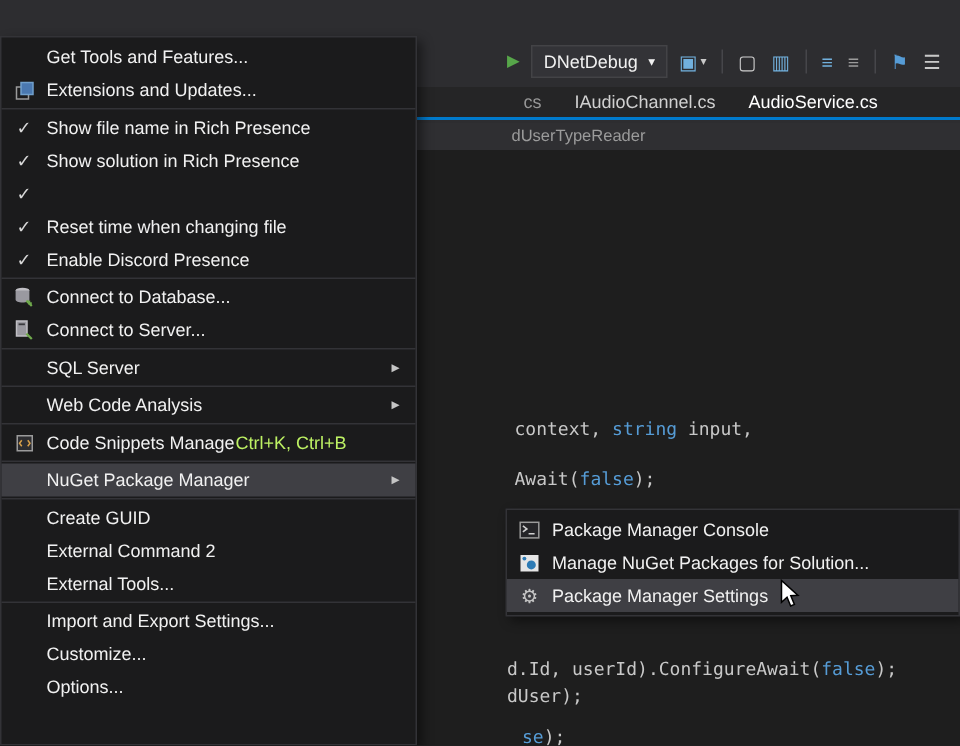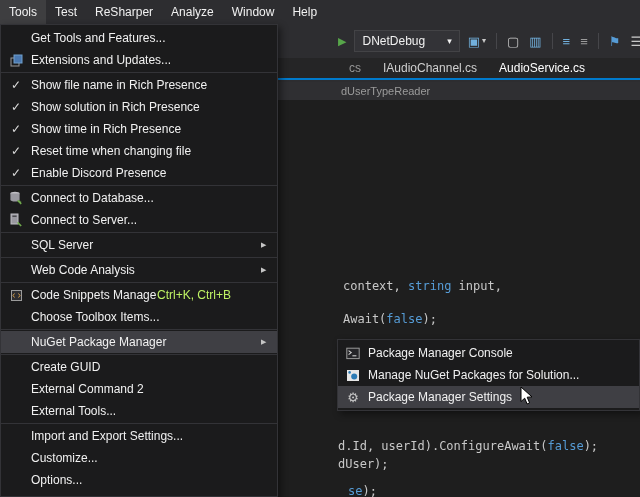--- a/index.html
+++ b/index.html
@@ -12,21 +12,21 @@
              display:flex; align-items:stretch; font-size:12px; color:#f1f1f1; z-index:5; }
   .mb-item { padding:0 9px; display:flex; align-items:center; cursor:default; }
   .mb-item.active { background:#3e3e40; }
 
   
   .toolbar { position:absolute; top:24px; left:0; right:0; height:34px; background:#2d2d30;
              display:flex; align-items:center; padding-left:338px; gap:8px;
              color:#f1f1f1; font-size:12px; }
   .tb-icon { font-size:13px; line-height:1; display:inline-flex; align-items:center; cursor:default; }
   #startIcon { color:#57a64a; font-size:11px; }
-  .debug-dropdown { display:flex; align-items:center; gap:22px; background:#333337;
+  .debug-dropdown { display:flex; align-items:center; gap:7px; background:#333337;
                     border:1px solid #434346; height:22px; padding:0 7px; cursor:default; }
   .debug-dropdown .caret { font-size:9px; color:#f1f1f1; }
   .tb-icons { display:flex; align-items:center; gap:10px; }
   .tb-sep { width:1px; height:16px; background:#46464a; }
   .tb-caret { font-size:8px; margin-left:2px; color:#c8c8c8; }
 
   
   .tabrow { position:absolute; top:58px; left:0; right:0; height:22px; background:#252526;
             border-bottom:2px solid #007acc; display:flex; align-items:flex-end;
             padding-left:338px; }
@@ -66,28 +66,20 @@
   .menu-sep { height:1px; margin:1px 0; background:#333337; }
 
   
   .cursor { position:absolute; left:520px; top:386px; z-index:40; }
 </style>
 </head>
 <body>
 
 <div class="stage">
 
-  <div class="menubar" id="menubar">
-      <div class="mb-item active">Tools</div>
-      <div class="mb-item">Test</div>
-      <div class="mb-item">ReSharper</div>
-      <div class="mb-item">Analyze</div>
-      <div class="mb-item">Window</div>
-      <div class="mb-item">Help</div>
-    </div>
 
   <div class="toolbar">
     <span class="tb-icon" id="startIcon">▶</span>
     <span class="debug-dropdown">
       <span>DNetDebug</span>
       <span class="caret">▾</span>
     </span>
     <span class="tb-icons" id="tbIcons">
         <span class="tb-icon" style="color: rgb(113, 176, 221);">▣<span class="tb-caret">▾</span></span>
         <span class="tb-sep"></span>
@@ -142,21 +134,20 @@
         <span class="mi-label">Show file name in Rich Presence</span>
         <span class="mi-arrow"></span>
       </div>
       <div class="menu-item">
         <span class="mi-icon mi-check">✓</span>
         <span class="mi-label">Show solution in Rich Presence</span>
         <span class="mi-arrow"></span>
       </div>
       <div class="menu-item">
         <span class="mi-icon mi-check">✓</span>
-        <span class="mi-label">Show time in Rich Presence</span>
         <span class="mi-arrow"></span>
       </div>
       <div class="menu-item">
         <span class="mi-icon mi-check">✓</span>
         <span class="mi-label">Reset time when changing file</span>
         <span class="mi-arrow"></span>
       </div>
       <div class="menu-item">
         <span class="mi-icon mi-check">✓</span>
         <span class="mi-label">Enable Discord Presence</span>
@@ -202,25 +193,20 @@
         <span class="mi-icon">
           <svg width="13" height="13" viewBox="0 0 13 13">
             <rect x="1.5" y="1.5" width="10" height="10" fill="#2d2d30" stroke="#9b9b9b"></rect>
             <path d="M4.5,4.5 L3,6.5 L4.5,8.5 M8.5,4.5 L10,6.5 L8.5,8.5" stroke="#d8a049" fill="none" stroke-width="1"></path>
           </svg>
         </span>
         <span class="mi-label">Code Snippets Manager...</span>
         <span class="mi-shortcut">Ctrl+K, Ctrl+B</span>
         <span class="mi-arrow"></span>
       </div>
-      <div class="menu-item">
-        <span class="mi-icon"></span>
-        <span class="mi-label">Choose Toolbox Items...</span>
-        <span class="mi-arrow"></span>
-      </div>
       <div class="menu-sep"></div>
       <div class="menu-item highlighted">
         <span class="mi-icon"></span>
         <span class="mi-label">NuGet Package Manager</span>
         <span class="mi-arrow">▶</span>
       </div>
       <div class="menu-sep"></div>
       <div class="menu-item">
         <span class="mi-icon"></span>
         <span class="mi-label">Create GUID</span>

